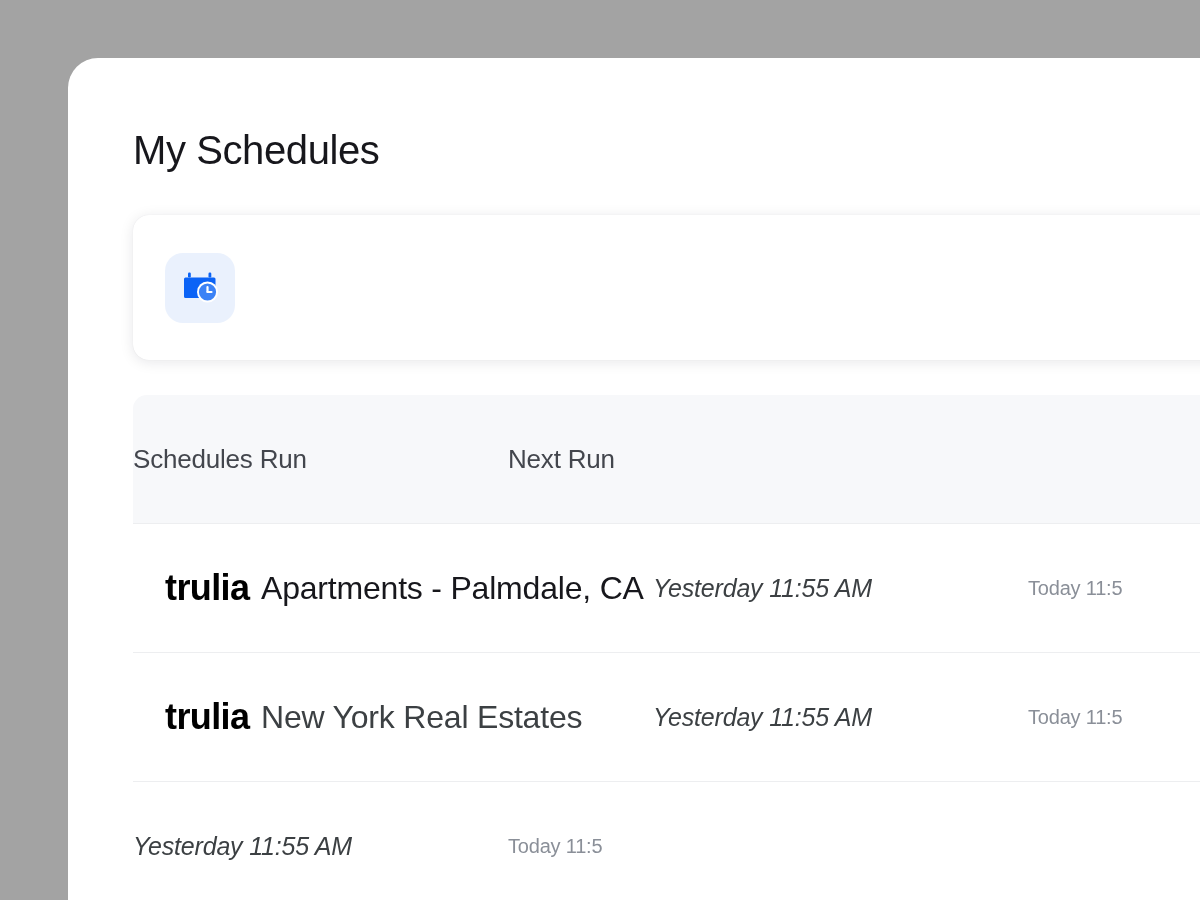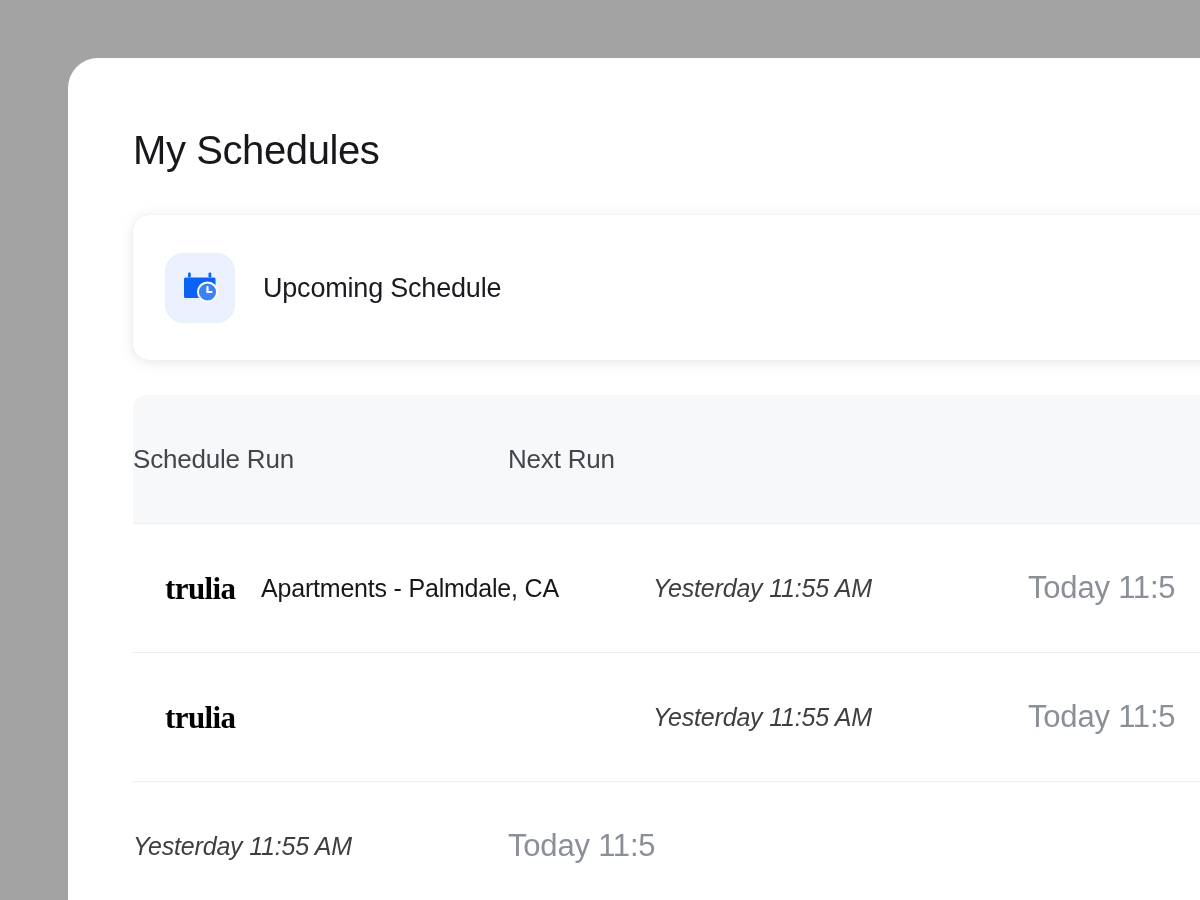--- a/index.html
+++ b/index.html
@@ -159,46 +159,46 @@
   }
 
   .logo-slot {
     width: 96px;
     min-width: 96px;
     display: flex;
     align-items: center;
   }
 
   .trulia-logo {
-    font-family: Liberation Serif, serif;
-    font-size: 31px;
+    font-family: Liberation Sans, sans-serif;
+    font-size: 36px;
     font-weight: 700;
     color: #000000;
     letter-spacing: -0.6px;
     line-height: 1;
   }
 
   .project-name {
-    font-size: 25px;
+    font-size: 32px;
     letter-spacing: -0.2px;
     white-space: nowrap;
   }
   .project-name.dark  { color: #17171c; }
   .project-name.muted { color: #3c4043; }
 
   .run-prev {
     font-size: 25px;
     color: #3c4043;
     letter-spacing: -0.2px;
     white-space: nowrap;
     font-style: italic;
   }
 
   .run-next {
-    font-size: 31px;
+    font-size: 20px;
     color: #8a8f98;
     letter-spacing: -0.2px;
     white-space: nowrap;
   }
 </style>
 </head>
 <body>
 
 <div id="root">
 
@@ -214,28 +214,27 @@
             <rect x="28.5" y="6.5" width="2.8" height="5" rx="1.2" fill="#0b63f6"></rect>
             <path d="M5.5 11.5 h28.5 a1.5 1.5 0 0 1 1.5 1.5 v17.5 a1.5 1.5 0 0 1 -1.5 1.5 h-28.5 a1.5 1.5 0 0 1 -1.5 -1.5 v-17.5 a1.5 1.5 0 0 1 1.5 -1.5 z" fill="#0b63f6"></path>
             <circle cx="27.5" cy="26" r="10.5" fill="#ffffff"></circle>
             <circle cx="27.5" cy="26" r="8.6" fill="#3b82f6"></circle>
             <rect x="26.4" y="19.9" width="2.2" height="7" rx="1.1" fill="#ffffff"></rect>
             <rect x="26.4" y="24.9" width="6.2" height="2.2" rx="1.1" fill="#ffffff"></rect>
           </svg>
         </span>
       </div>
       <div class="banner-text">
-        <div class="banner-title">Upcoming Schedule</div>
       </div>
     </div>
 
     <div class="table">
 
       <div class="t-head">
-        <div class="col-prev cell">Schedule Run</div>
+        <div class="col-prev cell">Schedules Run</div>
         <div class="col-next cell">Next Run</div>
       </div>
 
       <div class="t-row">
         <div class="col-project">
           <span class="logo-slot">
             <span class="trulia-logo">trulia</span>
           </span>
           <span class="project-name dark">Apartments - Palmdale, CA</span>
         </div>
@@ -245,20 +244,21 @@
         <div class="col-next">
           <span class="run-next">Today 11:5</span>
         </div>
       </div>
 
       <div class="t-row">
         <div class="col-project">
           <span class="logo-slot">
             <span class="trulia-logo">trulia</span>
           </span>
+          <span class="project-name muted">New York Real Estates</span>
         </div>
         <div class="col-prev">
           <span class="run-prev">Yesterday 11:55 AM</span>
         </div>
         <div class="col-next">
           <span class="run-next">Today 11:5</span>
         </div>
       </div>
 
       <div class="t-row">

